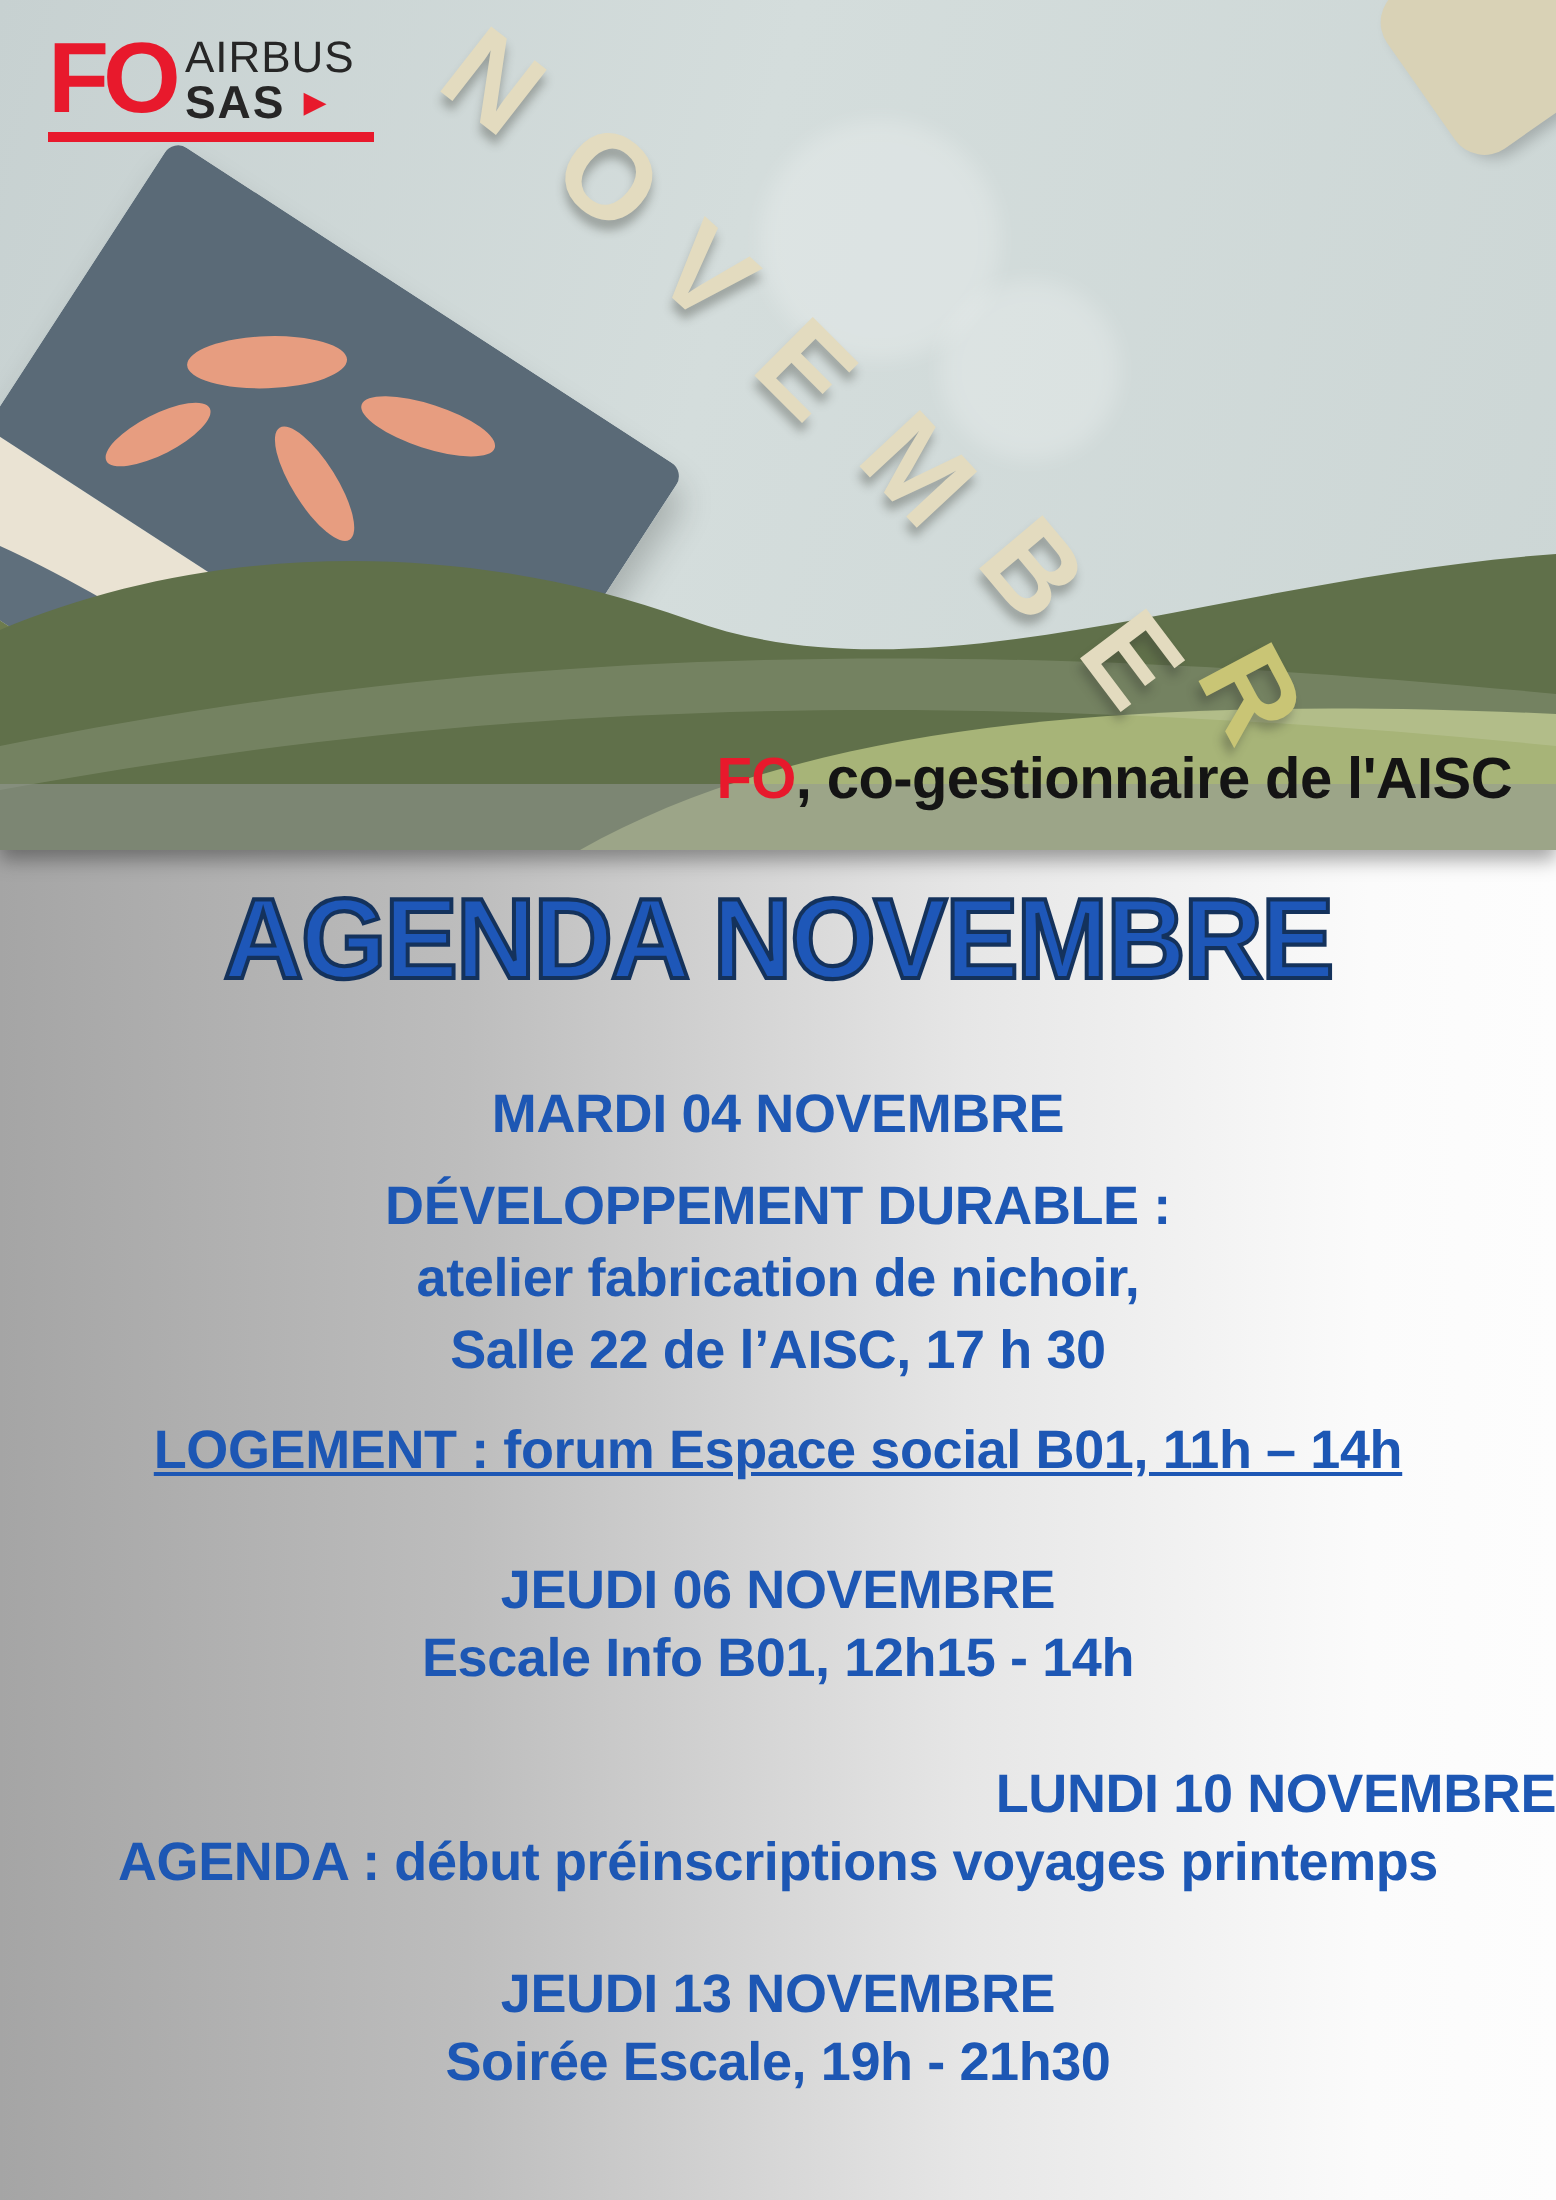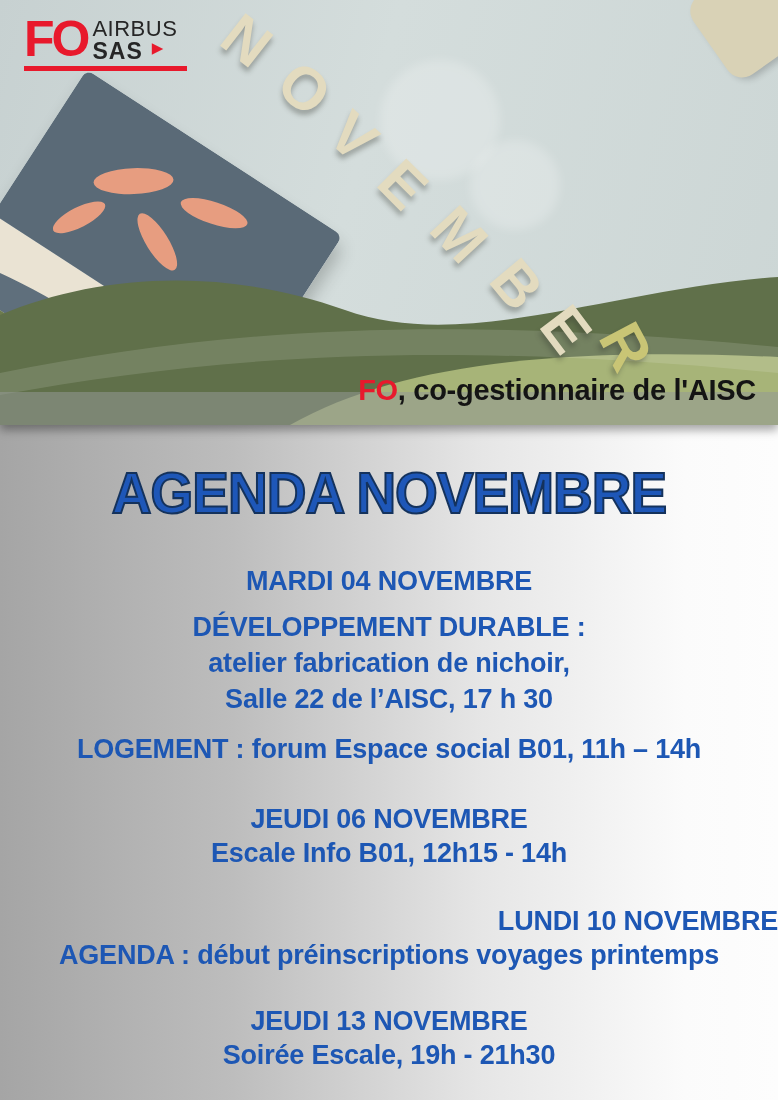--- a/index.html
+++ b/index.html
@@ -54,53 +54,53 @@
     background: #d9d2b6; border-radius: 18px; transform: rotate(-35deg); z-index: 5;
     box-shadow: 3px 4px 7px rgba(0,0,0,0.2);
   }
 
   
   .logo { position: absolute; left: 24px; top: 16px; z-index: 8; }
   .logo-row { display: flex; align-items: flex-start; }
   .logo-fo { font-size: 50px; font-weight: 800; letter-spacing: -3px; color: #e8192c; line-height: 46px; }
   .logo-right { margin-left: 5px; margin-top: 2px; display: flex; flex-direction: column; }
   .logo-airbus { font-size: 22px; font-weight: 400; color: #262626; letter-spacing: 0.5px; line-height: 22px; }
-  .logo-sas-row { display: flex; align-items: flex-start; }
+  .logo-sas-row { display: flex; align-items: center; }
   .logo-sas { font-size: 23px; font-weight: 700; color: #262626; letter-spacing: 1px; line-height: 22px; }
   .logo-arrow { font-size: 15px; color: #e8192c; margin-left: 9px; line-height: 15px; }
   .logo-underline { margin-top: 4px; width: 163px; height: 5px; background: #e8192c; }
 
   
   .caption-band {
     position: absolute; left: 0; bottom: 0; width: 778px; height: 33px;
     background: rgba(147,153,150,0.55); z-index: 6;
   }
   .caption {
     position: absolute; right: 22px; bottom: 18px; z-index: 7;
     font-size: 29px; font-weight: 700; color: #141414; letter-spacing: -0.3px;
   }
   .cap-fo { color: #e8192c; }
 
   
   .agenda {
-    position: relative; width: 778px; height: 675px; padding-top: 36px;
+    position: relative; width: 778px; height: 675px; padding-top: 12px;
     background: linear-gradient(to right, #a5a5a5 0%, #bdbdbd 30%, #e6e6e6 62%, #fbfbfb 88%, #fdfdfd 100%);
     text-align: center; z-index: 1;
   }
   .agenda-title {
     font-size: 55px; font-weight: 800; line-height: 62px; letter-spacing: -1px;
     color: #1e57b8; -webkit-text-stroke: 2px #14325c;
     transform: scaleY(1.04); transform-origin: top center;
   }
   .day  { font-size: 27px; font-weight: 700; line-height: 32px; color: #1d57b4; letter-spacing: -0.2px; }
   .line { font-size: 27px; font-weight: 700; line-height: 36px; color: #1d57b4; letter-spacing: -0.2px; }
 
   .mt-day1 { margin-top: 42px; }
   .mt-sub  { margin-top: 12px; }
-  .mt-logement { margin-top: 14px; }
+  .mt-logement { margin-top: 14px; text-decoration: underline; }
   .mt-day2 { margin-top: 36px; }
   .mt-day3 { margin-top: 34px; text-align: right; }
   .mt-day4 { margin-top: 32px; }
 </style>
 </head>
 <body>
 
 <div class="page">
 
   <header class="photo">

